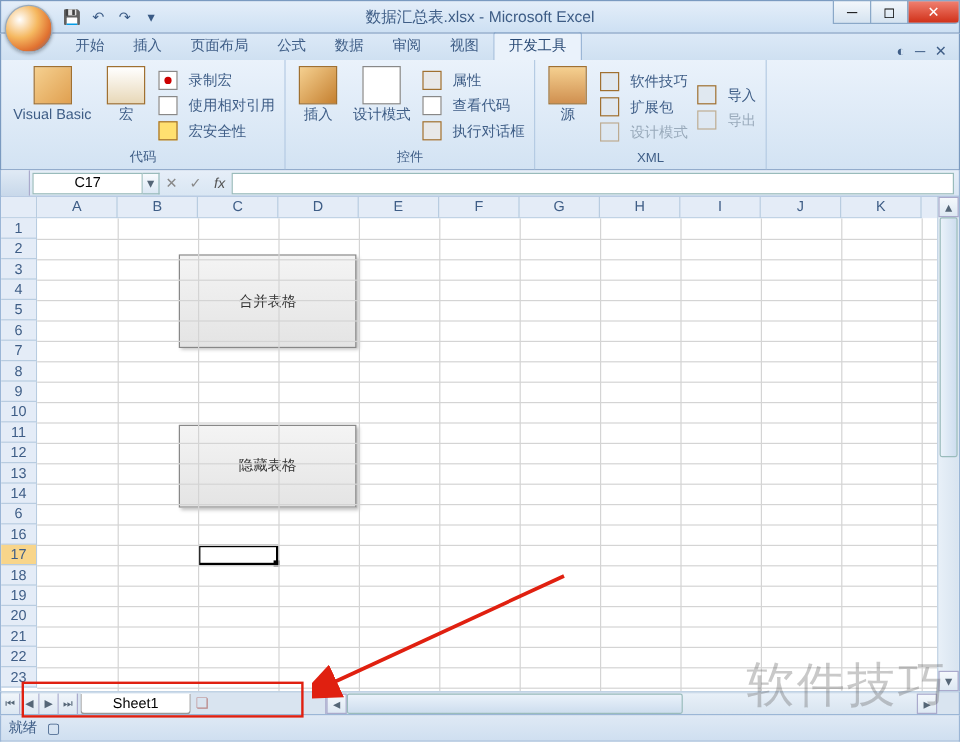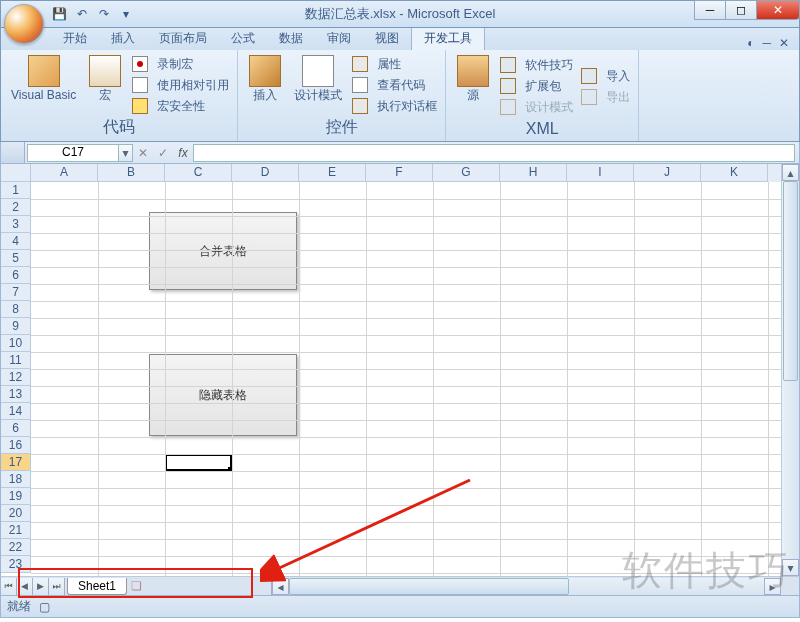--- a/index.html
+++ b/index.html
@@ -11,21 +11,21 @@
 .winbtns{margin-left:auto;display:flex;height:100%}
 .winbtn{width:32px;height:20px;border:1px solid #8aa8c8;background:linear-gradient(#f3f7fb,#d5e3f0);display:flex;align-items:center;justify-content:center;margin-top:-1px;margin-right:-1px}
 .winbtn.close{background:linear-gradient(#f08070,#d03018);color:#fff;width:44px;border-radius:0 0 4px 0}
 .office-btn{width:40px;height:40px;border-radius:50%;background:radial-gradient(circle at 30% 30%,#fff,#f5b860 40%,#e07030 70%,#3a6fb0);position:absolute;left:4px;top:4px;z-index:10;border:1px solid #9ab;box-shadow:0 1px 3px rgba(0,0,0,.3)}
 .ribbon-tabs{height:22px;background:linear-gradient(#dce9f7,#cfe0f1);border-left:1px solid #7a9ac0;border-right:1px solid #7a9ac0;display:flex;padding-left:50px;align-items:flex-end}
 .tab{padding:3px 12px;color:#3e5d86;cursor:default}
 .tab.active{background:#eaf2fb;border:1px solid #9bb6d6;border-bottom:none;border-radius:3px 3px 0 0;color:#2a4a75}
 .ribbon-help{margin-left:auto;display:flex;gap:8px;padding-right:10px;color:#3e5d86;align-items:center}
 .ribbon{height:92px;background:linear-gradient(#eaf2fb,#d3e3f3);border:1px solid #7a9ac0;border-top:none;display:flex}
 .group{border-right:1px solid #b5cbe3;padding:3px 6px 2px;display:flex;flex-direction:column;position:relative}
-.group-label{text-align:center;color:#3e5d86;font-size:16px;padding-bottom:1px;margin-top:auto}
+.group-label{text-align:center;color:#3e5d86;font-size:11px;padding-bottom:1px;margin-top:auto}
 .group-body{display:flex;gap:4px;flex:1}
 .big-btn{display:flex;flex-direction:column;align-items:center;justify-content:flex-start;padding:2px 4px;min-width:42px}
 .big-btn .icon{width:32px;height:32px;margin-bottom:2px}
 .big-btn .lbl{color:#3e5d86;text-align:center;line-height:13px;white-space:pre}
 .small-list{display:flex;flex-direction:column;gap:2px;justify-content:center}
 .small-item{display:flex;align-items:flex-start;gap:9px;color:#3e5d86;padding:1px 2px}
 .small-item .icon{width:16px;height:16px}
 .icon{display:inline-block;background:#d0a050;border:1px solid #a07030}
 .icon.vb{background:linear-gradient(135deg,#f5d090,#e0a050)}
 .icon.macro{background:linear-gradient(#fff,#e8d8b8)}
@@ -60,21 +60,21 @@
 .gl-h{position:absolute;left:0;right:0;height:1px;background:#d4d4d4}
 .cell-sel{position:absolute;border:2px solid #000;background:#fff}
 .cell-sel::after{content:"";position:absolute;right:-3px;bottom:-3px;width:5px;height:5px;background:#000}
 .shape-btn{position:absolute;background:linear-gradient(#f4f4f4,#e4e4e4);border:1px solid #888;box-shadow:2px 2px 3px rgba(0,0,0,.25);display:flex;align-items:center;justify-content:center;color:#333;font-size:13px}
 .vscroll{width:18px;background:linear-gradient(90deg,#e8f0f8,#d8e4f0);border-left:1px solid #b8cce0;position:relative}
 .vscroll-btn{height:17px;background:linear-gradient(#f4f8fc,#dde8f3);border:1px solid #aac;display:flex;align-items:center;justify-content:center;color:#567}
 .vscroll-thumb{position:absolute;top:17px;left:1px;right:1px;height:200px;background:linear-gradient(90deg,#eaf2fa,#cdddee);border:1px solid #9bb;border-radius:2px}
 .tabs-row{height:20px;background:#d9e4f0;border:1px solid #9bb6d6;border-top:1px solid #b8cce0;display:flex;align-items:center;position:relative}
 .tab-nav{display:flex}
 .tab-nav-btn{width:16px;height:17px;background:linear-gradient(#f0f5fa,#dce7f2);border-right:1px solid #aac;display:flex;align-items:center;justify-content:center;color:#567;font-size:9px}
-.sheet-tab{background:#fff;border:1px solid #999;border-top:none;padding:1px 10px;margin-left:2px;border-radius:0 0 3px 3px;color:#000}
+.sheet-tab{background:#fff;border:1px solid #999;border-top:none;padding:1px 26px;margin-left:2px;border-radius:0 0 3px 3px;color:#000}
 .sheet-new{margin-left:4px;color:#b88}
 .hscroll{position:absolute;right:18px;left:270px;top:1px;height:17px;background:linear-gradient(#e8f0f8,#d8e4f0);border-left:1px solid #aac;display:flex}
 .hscroll-btn{width:17px;background:linear-gradient(#f4f8fc,#dde8f3);border:1px solid #aac;display:flex;align-items:center;justify-content:center;color:#567}
 .hscroll-track{flex:1;position:relative}
 .hscroll-thumb{position:absolute;left:0;top:0;bottom:0;width:280px;background:linear-gradient(#eaf2fa,#cdddee);border:1px solid #9bb;border-radius:2px}
 .statusbar{height:22px;background:linear-gradient(#dfe9f5,#cfdff0);border:1px solid #9bb6d6;border-top:none;display:flex;align-items:center;padding:0 6px;color:#3e5d86}
 .redbox{position:absolute;border:2px solid #e02010;pointer-events:none}
 .arrow{position:absolute;pointer-events:none}
 .watermark{position:absolute;right:10px;bottom:24px;font-size:40px;color:rgba(100,100,100,.35);font-family:"Microsoft YaHei";letter-spacing:2px;pointer-events:none}
 </style>
@@ -258,21 +258,21 @@
         <div class="colhdr">H</div>
         <div class="colhdr">I</div>
         <div class="colhdr">J</div>
         <div class="colhdr">K</div>
       </div>
     <div class="grid" id="grid">
       <div class="cell-sel" style="left:134px;top:272px;width:67px;height:17px"></div>
       <div class="shape-btn" style="left:118px;top:30px;width:148px;height:78px">
           <span>合并表格</span>
         </div>
-      <div class="shape-btn" style="left:118px;top:172px;width:148px;height:82px">
+      <div class="shape-btn" style="left:118px;top:172px;width:148px;height:69px">
           <span>隐藏表格</span>
         </div>
     <div class="gl-v" style="left: 67px;"></div>
         <div class="gl-v" style="left: 134px;"></div>
         <div class="gl-v" style="left: 201px;"></div>
         <div class="gl-v" style="left: 268px;"></div>
         <div class="gl-v" style="left: 335px;"></div>
         <div class="gl-v" style="left: 402px;"></div>
         <div class="gl-v" style="left: 469px;"></div>
         <div class="gl-v" style="left: 536px;"></div>

